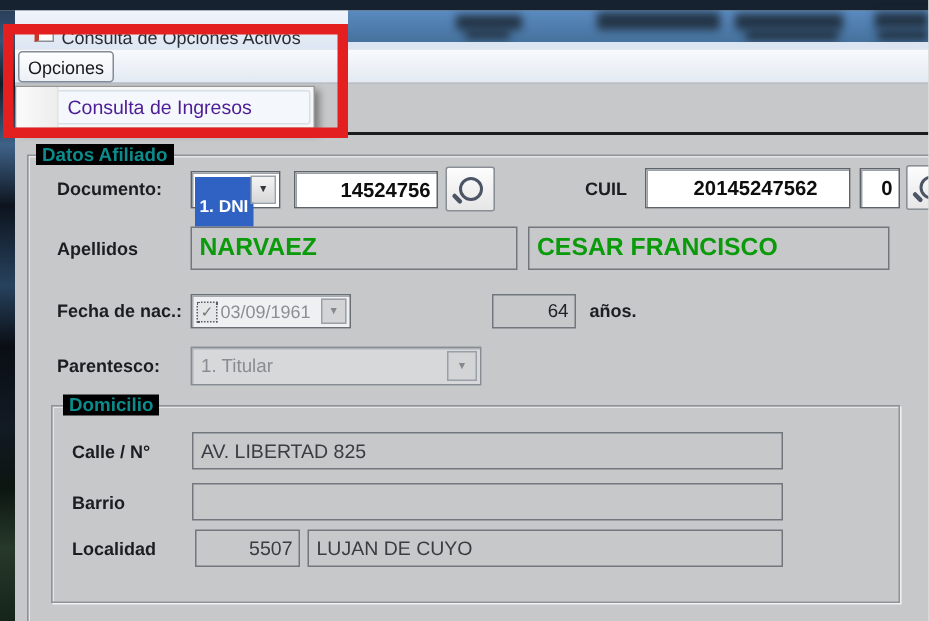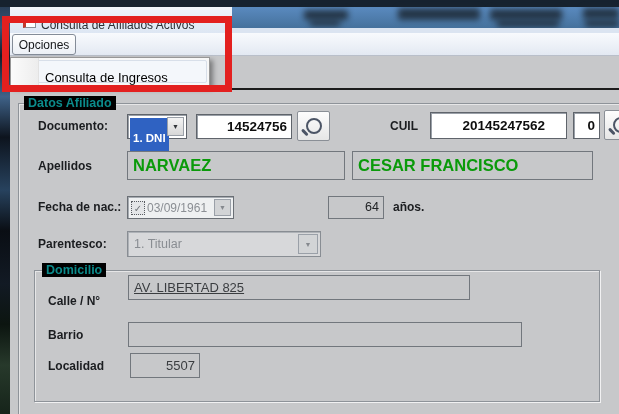--- a/index.html
+++ b/index.html
@@ -27,21 +27,21 @@
   
   #upper-gray{left:10px;top:56px;width:609px;height:33px;background:#c7c8ca;}
   #separator-line{left:10px;top:88px;width:609px;height:2px;background:#1c1c1c;}
   #form-area{left:10px;top:90px;width:609px;height:324px;background:#c7c8ca;}
 
   
   #dropdown-menu{left:10px;top:57px;width:200px;height:29px;background:#f7f7f7;border:1px solid #979797;
     box-shadow:3px 3px 5px rgba(0,0,0,.4);z-index:20;}
   #dropdown-gutter{left:0;top:0;width:28px;height:27px;background:linear-gradient(90deg,#fbfbfb,#ededed);border-right:1px solid #e2e2e2;}
   #menu-item-box{left:2px;top:2px;right:2px;bottom:2px;background:#f4f7fb;border:1px solid #d8dfe9;border-radius:2px;}
-  #menu-item-label{left:34px;top:0;height:27px;display:flex;align-items:flex-end;font-size:13px;color:#000000;}
+  #menu-item-label{left:34px;top:0;height:27px;display:flex;align-items:center;font-size:13px;color:#4c1d95;}
 
   
   #annotation-rect{left:2px;top:16px;width:230px;height:76px;border:7px solid #e3201f;z-index:50;pointer-events:none;}
 
   
   .groupbox{border:1px solid #8e9399;box-shadow:1px 1px 0 rgba(255,255,255,.75), inset 1px 1px 0 rgba(255,255,255,.55);}
   #group-datos{left:18px;top:103px;width:700px;height:400px;}
   #group-domicilio{left:34px;top:270px;width:566px;height:132px;}
   .group-label{background:#000000;padding:0 4px;font-weight:bold;font-size:12.5px;color:#0b8b8b;z-index:5;}
   #label-datos{left:24px;top:96px;}
@@ -85,21 +85,21 @@
 <body>
 
 <div id="stage">
 
   <div class="abs" id="top-navy"></div>
   <div class="abs" id="left-strip"></div>
   <div class="abs" id="win-left-highlight"></div>
 
   <div class="abs" id="child-titlebar">
     <div class="abs" id="form-icon"></div>
-    <div class="abs" id="window-title">Consulta de Afiliados Activos</div>
+    <div class="abs" id="window-title">Consulta de Opciones Activos</div>
   </div>
 
   <div class="abs" id="blue-titlebar">
     <div class="abs blur-blob" style="left:72px;top:3px;width:44px;height:10px;"></div>
     <div class="abs blur-blob" style="left:78px;top:13px;width:30px;height:6px;"></div>
     <div class="abs blur-blob" style="left:166px;top:1px;width:82px;height:12px;"></div>
     <div class="abs blur-blob" style="left:258px;top:2px;width:72px;height:11px;"></div>
     <div class="abs blur-blob" style="left:265px;top:13px;width:62px;height:7px;"></div>
     <div class="abs blur-blob" style="left:351px;top:1px;width:36px;height:11px;"></div>
     <div class="abs blur-blob" style="left:353px;top:13px;width:34px;height:7px;"></div>
@@ -160,23 +160,24 @@
   <div class="abs lbl" style="left:38px;top:237px;">Parentesco:</div>
   <div class="abs" id="combo-parentesco">
     <span id="parentesco-value">1. Titular</span>
     <span class="combo-arrow-btn disabled" style="width:18px;">▼</span>
   </div>
 
   <div class="abs groupbox" id="group-domicilio"></div>
   <div class="abs group-label" id="label-domicilio">Domicilio</div>
 
   <div class="abs lbl" style="left:48px;top:294px;text-align:right;">Calle / N°</div>
-  <div class="abs flat-gray gray-text" style="left:128px;top:275px;width:342px;height:25px;line-height:23px;padding-left:5px;text-decoration:underline;">AV. LIBERTAD 825</div>
+  <div class="abs flat-gray gray-text" style="left:128px;top:288px;width:394px;height:25px;line-height:23px;padding-left:5px;">AV. LIBERTAD 825</div>
 
   <div class="abs lbl" style="left:48px;top:328px;">Barrio</div>
   <div class="abs flat-gray gray-text" style="left:128px;top:322px;width:394px;height:25px;line-height:23px;padding-left:5px;"></div>
 
   <div class="abs lbl" style="left:48px;top:359px;">Localidad</div>
   <div class="abs flat-gray gray-text" style="left:130px;top:353px;width:70px;height:25px;line-height:23px;padding-right:4px;text-align:right;">5507</div>
+  <div class="abs flat-gray gray-text" style="left:205px;top:353px;width:317px;height:25px;line-height:23px;padding-left:5px;">LUJAN DE CUYO</div>
 
   <div class="abs" id="annotation-rect"></div>
 
 </div>
 
 </body></html>

